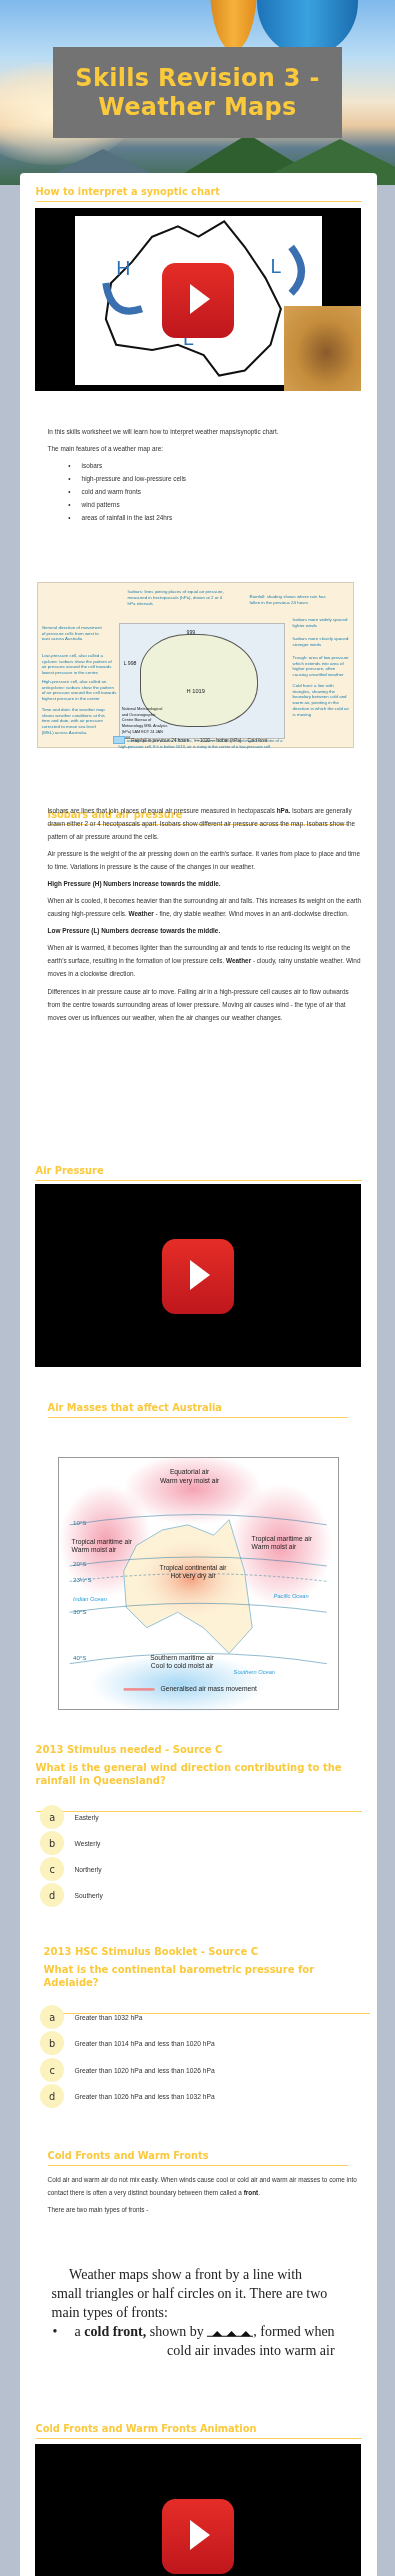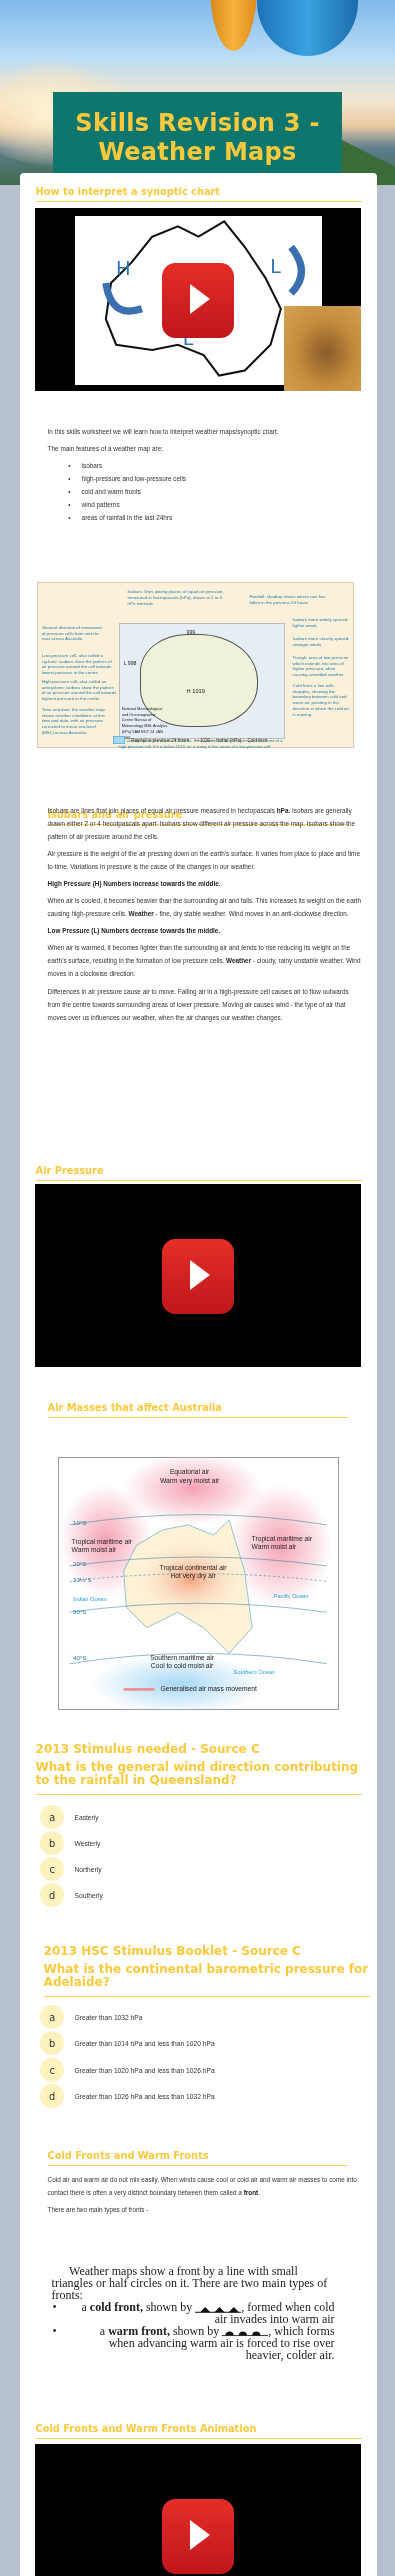--- a/index.html
+++ b/index.html
@@ -25,40 +25,40 @@
   .balloon-blue { position: absolute; left: 257px; top: -20.6px; width: 101px; height: 77px;
     background: linear-gradient(90deg, #1d73b8, #3aa2e0, #1b6cae); border-radius: 0 0 50% 50% / 0 0 70% 70%; }
   .mountain1 { position: absolute; left: 155px; top: 134px; width: 0; height: 0;
     border-left: 93px solid transparent; border-right: 93px solid transparent; border-bottom: 57px solid #2f5e2f; }
   .mountain2 { position: absolute; left: 237px; top: 139px; width: 0; height: 0;
     border-left: 103px solid transparent; border-right: 103px solid transparent; border-bottom: 52px solid #3a6c3a; }
   .mountain3 { position: absolute; left: 20.6px; top: 149px; width: 0; height: 0;
     border-left: 82px solid transparent; border-right: 82px solid transparent; border-bottom: 41px solid #55707e; }
   .title-box {
     position: absolute; left: 53px; top: 47px; width: 289px; height: 91px;
-    background: #0f766e;
-    display: flex; align-items: center; justify-content: center; text-align: center; margin-top: 45px;
+    background: #737373;
+    display: flex; align-items: center; justify-content: center; text-align: center;
   }
   .title-box h1 {
     font-family: "DejaVu Sans", sans-serif; font-weight: bold;
     color: #fbc93c; font-size: 24px; line-height: 29px; letter-spacing: 0.3px; padding: 0 10.3px;
   }
 
   
   .card {
     position: absolute; left: 19.6px; top: 173px; width: 357px; height: 3750px;
     background: #ffffff; border-radius: 4.1px 4.1px 0 0;
   }
   .abs { position: absolute; }
   .h2 {
     font-family: "DejaVu Sans", sans-serif; color: #fbc93c; font-weight: bold;
     font-size: 9.8px; line-height: 12.4px;
     border-bottom: 0.5px solid #fbd15a; padding-bottom: 2.1px;
   }
-  .h2.q { font-size: 12px; line-height: 13.4px; padding-bottom: 7px; }
+  .h2.q { font-size: 10px; line-height: 13.4px; padding-bottom: 24px; }
   .body-text { font-size: 6.4px; line-height: 13px; color: #333; }
   .body-text p { margin-bottom: 4.1px; }
   .body-text b { color: #222; }
   ul.bul { list-style: none; margin-left: 20.6px; }
   ul.bul li { position: relative; padding-left: 13.4px; line-height: 13px; font-size: 6.4px; }
   ul.bul li::before { content: "\2022"; position: absolute; left: 0; top: 0; }
 
   .video { background: #000; position: absolute; }
   .yt-btn { position: absolute; left: 50%; top: 50%; width: 72px; height: 75px; margin-left: -36px; margin-top: -37px;
     background: linear-gradient(180deg, #e52d27, #bf171d); border-radius: 13.4px; }
@@ -79,21 +79,21 @@
   .airmass .lbl { position: absolute; font-family: "Liberation Sans", sans-serif; font-size: 6.7px; line-height: 8.2px; color: #222; text-align: center; }
   .airmass .ocean { position: absolute; color: #2aa0d8; font-style: italic; font-size: 5.7px; }
 
   
   .opt { position: absolute; left: 20.6px; height: 24px; display: flex; align-items: center; cursor: pointer; }
   .opt .letter { width: 24px; height: 24px; border-radius: 50%; background: #fbf2bd; display: flex; align-items: center; justify-content: center;
     font-family: "DejaVu Sans", sans-serif; font-size: 9.8px; color: #333; }
   .opt .txt { margin-left: 10.3px; font-size: 6.7px; color: #333; }
 
   
-  .fronts { font-family: "Liberation Serif", serif; font-size: 12px; line-height: 12px; color: #222; }
+  .fronts { font-family: "Liberation Serif", serif; font-size: 14px; line-height: 19px; color: #222; }
   .fronts .indent { text-indent: 17.5px; }
   .fronts ul { list-style: none; margin-top: 0; text-align: right; }
   .fronts li { position: relative; padding-left: 23px; }
   .fronts li::before { content: "\2022"; position: absolute; left: 1px; }
   .sym { display: inline-block; width: 46px; height: 9.3px; vertical-align: middle; }
 </style>
 </head>
 <body>
 
 <div class="hero">
@@ -293,27 +293,20 @@
   <div class="abs fronts" style="left:32px; top:2092px; width:283px;">
     <p class="indent">Weather maps show a front by a line with small triangles or half circles on it. There are two main types of fronts:</p>
     <ul>
       <li>
         <span>a </span><b>cold front,</b><span> shown by</span>
         <svg class="sym" viewBox="0 0 90 18">
             <path d="M0 16 L90 16" stroke="#111" stroke-width="2"></path>
             <path d="M10 16 L20 6 L30 16 Z M38 16 L48 6 L58 16 Z M66 16 L76 6 L86 16 Z" fill="#111"></path>
           </svg><span>, formed when cold air invades into warm air</span>
       </li>
-      <li>
-        <span>a </span><b>warm front,</b><span> shown by</span>
-        <svg class="sym" viewBox="0 0 110 18">
-            <path d="M0 16 L110 16" stroke="#111" stroke-width="2"></path>
-            <path d="M8 16 A10 10 0 0 1 28 16 Z M40 16 A10 10 0 0 1 60 16 Z M72 16 A10 10 0 0 1 92 16 Z" fill="#111"></path>
-          </svg><span>, which forms when advancing warm air is forced to rise over heavier, colder air.</span>
-      </li>
     </ul>
   </div>
 
   <div class="abs h2" style="left:16px; top:2250px; width:326px;">Cold Fronts and Warm Fronts Animation</div>
   <div class="video" style="left:15.5px; top:2271px; width:326px; height:183px;">
     <div class="yt-btn"></div>
   </div>
 
 </div>
 

